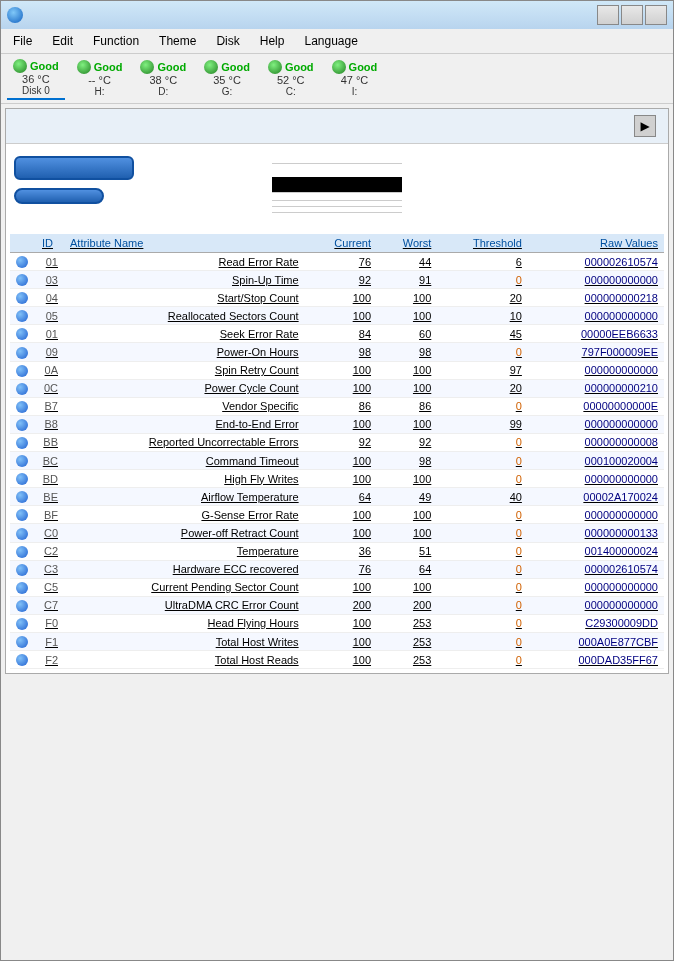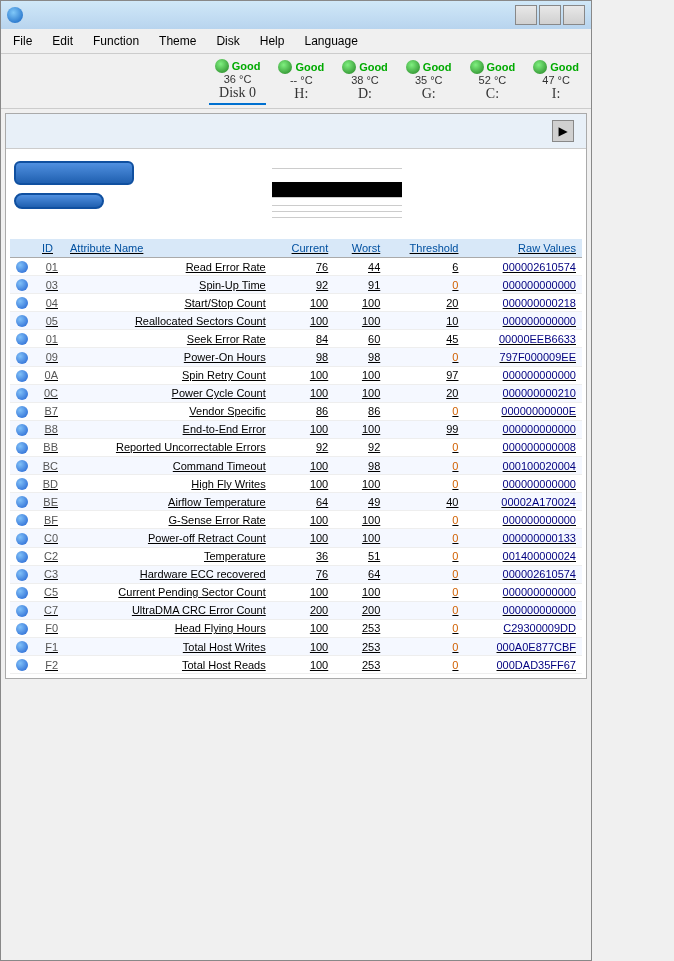--- a/index.html
+++ b/index.html
@@ -4,21 +4,21 @@
   <style>
     * { margin: 0; padding: 0; box-sizing: border-box; }
     body {
       font-family: 'Segoe UI', Tahoma, Geneva, Verdana, sans-serif;
       font-size: 12px;
       background: #f0f0f0;
       width: 674px;
       min-height: 961px;
     }
     .window {
-      width: 592px;
+      width: 674px;
       min-height: 961px;
       background: #f0f0f0;
       border: 1px solid #888;
     }
     .title-bar {
       background: linear-gradient(to bottom, #d0e8f8, #b8d4ee);
       display: flex;
       align-items: center;
       justify-content: space-between;
       padding: 4px 6px;
@@ -67,37 +67,36 @@
       font-size: 12px;
       color: #000;
     }
     .disk-bar {
       background: #f0f0f0;
       display: flex;
       align-items: center;
       padding: 3px 6px;
       gap: 6px;
       border-bottom: 1px solid #ccc;
-      justify-content: flex-end;
     }
     .disk-item {
       display: flex;
       flex-direction: column;
       align-items: center;
       padding: 2px 6px;
       cursor: pointer;
       font-size: 11px;
     }
     .disk-item-label {
       font-weight: bold;
       color: #00aa00;
       font-size: 11px;
     }
     .disk-item-temp { color: #333; font-size: 11px; }
-    .disk-item-name { color: #333; font-size: 14px; font-family: Liberation Serif, serif; }
+    .disk-item-name { color: #333; font-size: 10px; }
     .disk-indicator {
       width: 14px;
       height: 14px;
       border-radius: 50%;
       display: inline-block;
     }
     .disk-dot-row {
       display: flex;
       align-items: center;
       gap: 3px;

